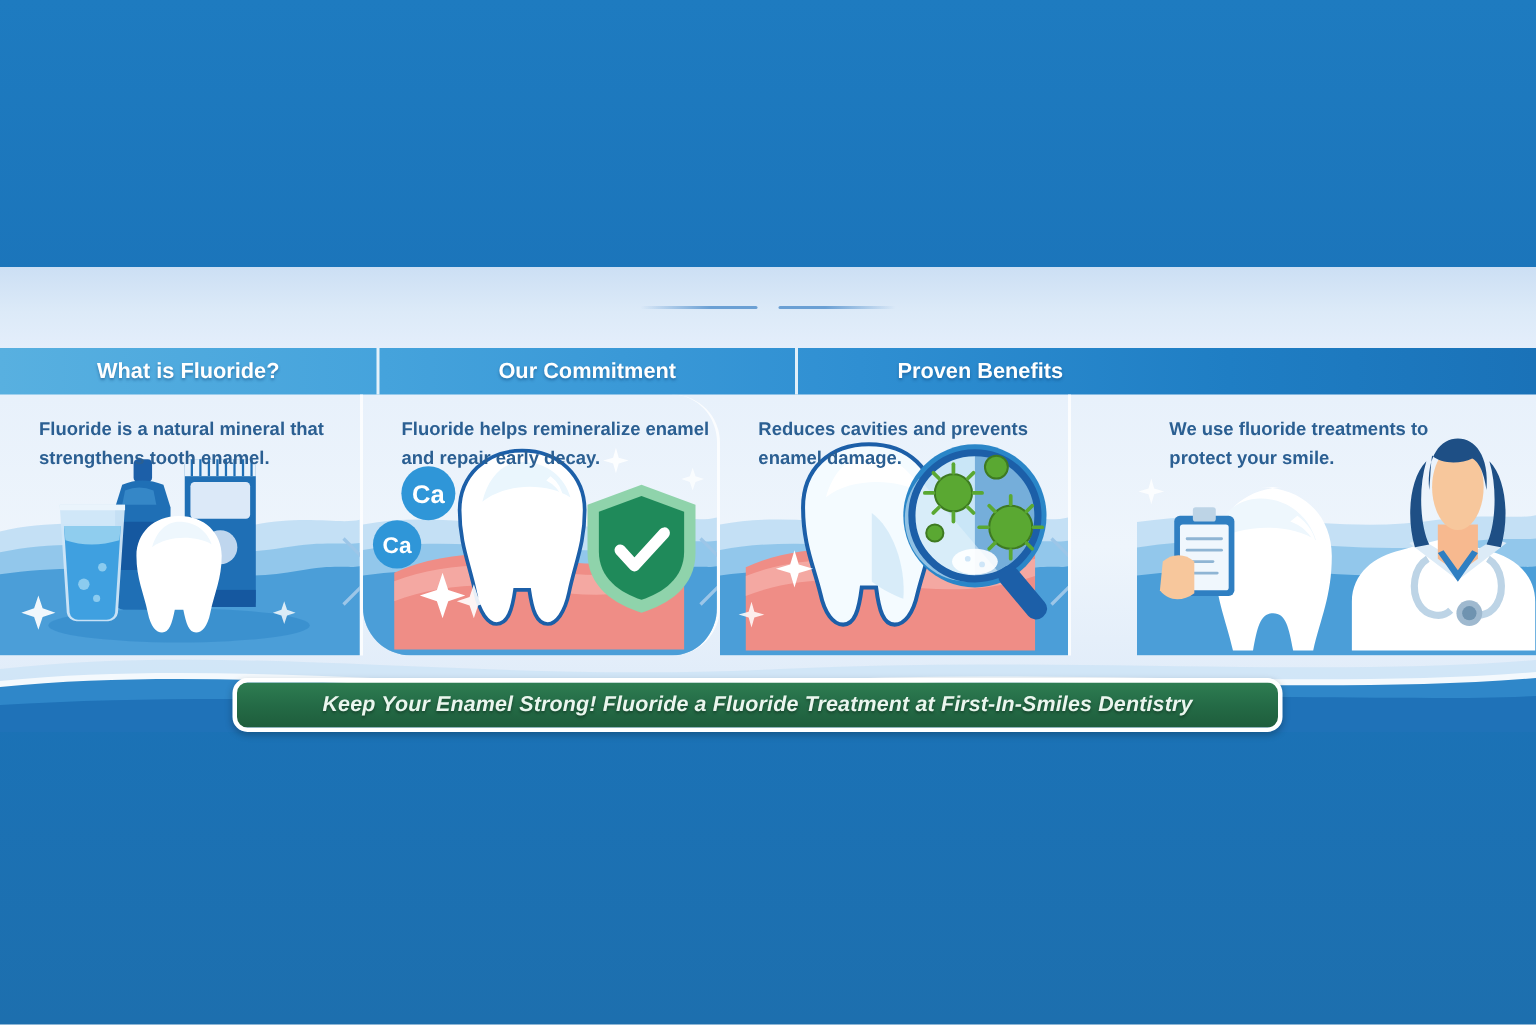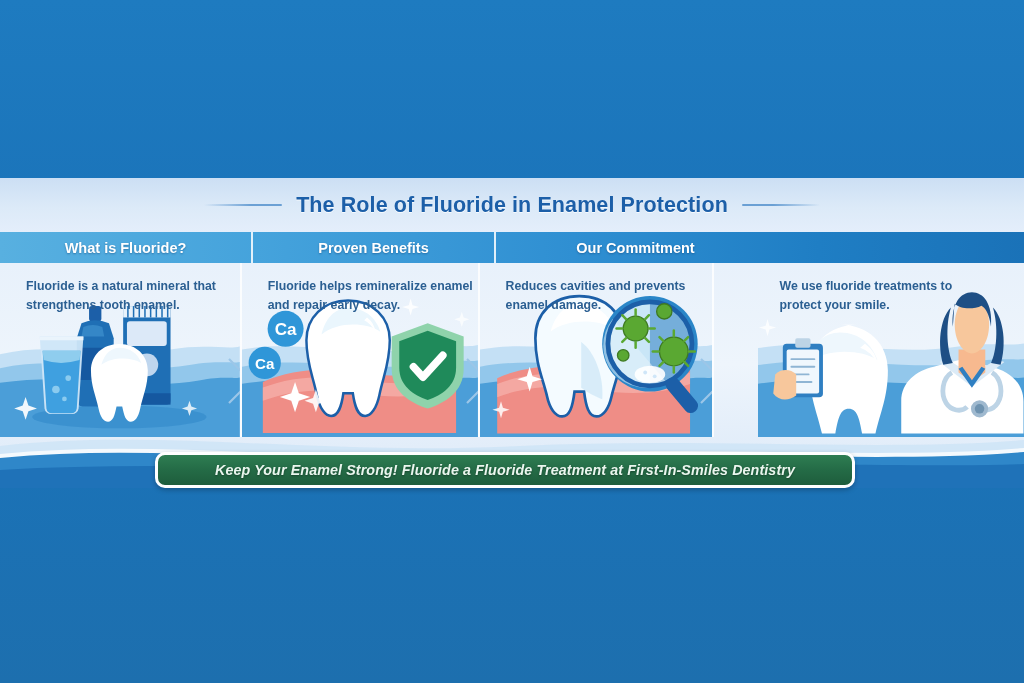--- a/index.html
+++ b/index.html
@@ -90,21 +90,21 @@
     display: flex;
   }
   .col {
     position: relative;
     height: 100%;
     border-right: 2px solid rgba(255,255,255,.8);
     overflow: hidden;
   }
   .col:last-child { border-right: none; margin-left: 44px; }
   .col.c0 { width: 253px; }
-  .col.c1 { width: 249px; }
+  .col.c1 { width: 249px; border-radius: 32px; }
   .col.c2 { width: 243px; padding-left: 41px; }
   .col.c3 { width: 279px; }
 
   .col-desc {
     position: absolute;
     left: 26px;
     top: 14px;
     width: 210px;
     font-size: 12.3px;
     line-height: 1.55;
@@ -174,28 +174,27 @@
     text-shadow: 0 1px 2px rgba(0,0,0,.35);
   }
 </style>
 </head>
 <body>
 
 <div id="panel">
 
   <div id="title-strip">
     <span class="title-rule"></span>
-    <span id="infographic-title">The Role of Fluoride in Enamel Protection</span>
     <span class="title-rule right"></span>
   </div>
 
   <div id="header-band">
     <div class="col-head c0">What is Fluoride?</div>
+    <div class="col-head c3">Our Commitment</div>
     <div class="col-head c2">Proven Benefits</div>
-    <div class="col-head c3">Our Commitment</div>
   </div>
 
   <div id="columns">
 
     <div class="col c0">
       <svg class="wave" viewBox="0 0 253 225" preserveAspectRatio="none">
         <path d="M0 118 C60 100 120 126 180 112 C215 104 240 112 253 108 L253 225 L0 225 Z" fill="#bcdcf3" opacity=".85"></path>
         <path d="M0 136 C70 118 130 146 200 132 C228 126 244 130 253 128 L253 225 L0 225 Z" fill="#8dc4ea" opacity=".9"></path>
         <path d="M0 155 C80 140 150 166 210 152 C235 146 246 150 253 148 L253 225 L0 225 Z" fill="#4b9ed8"></path>
       </svg>

